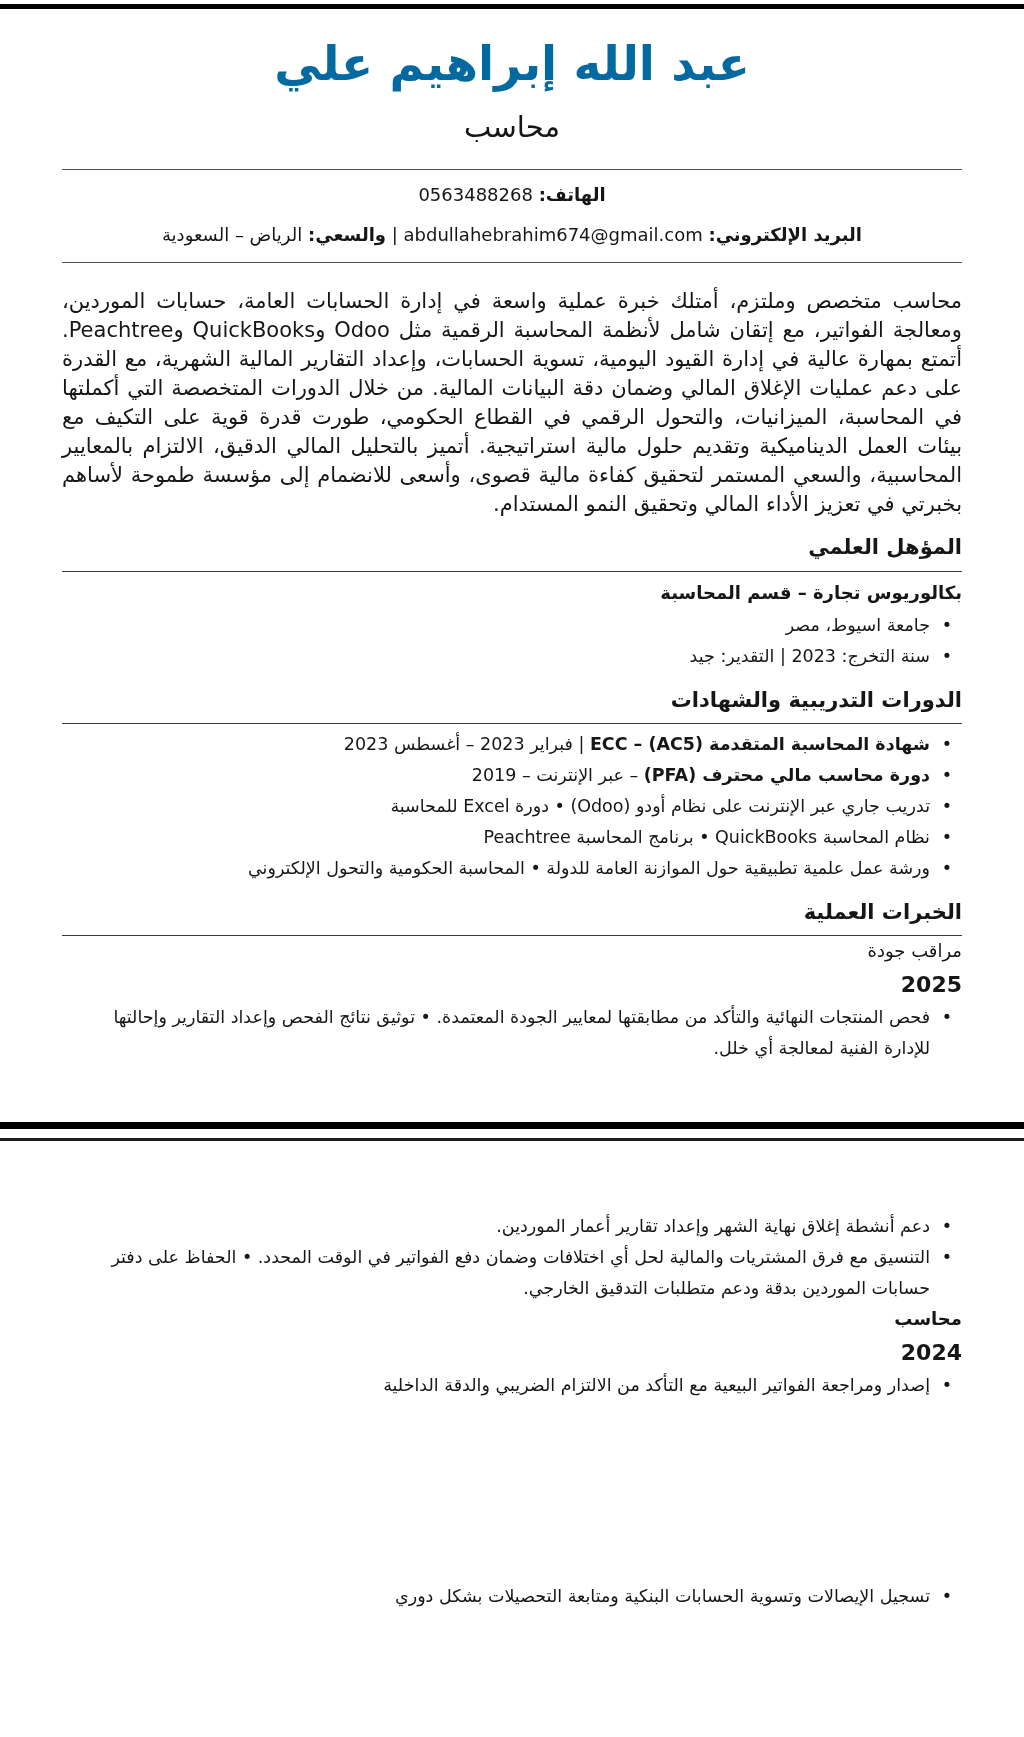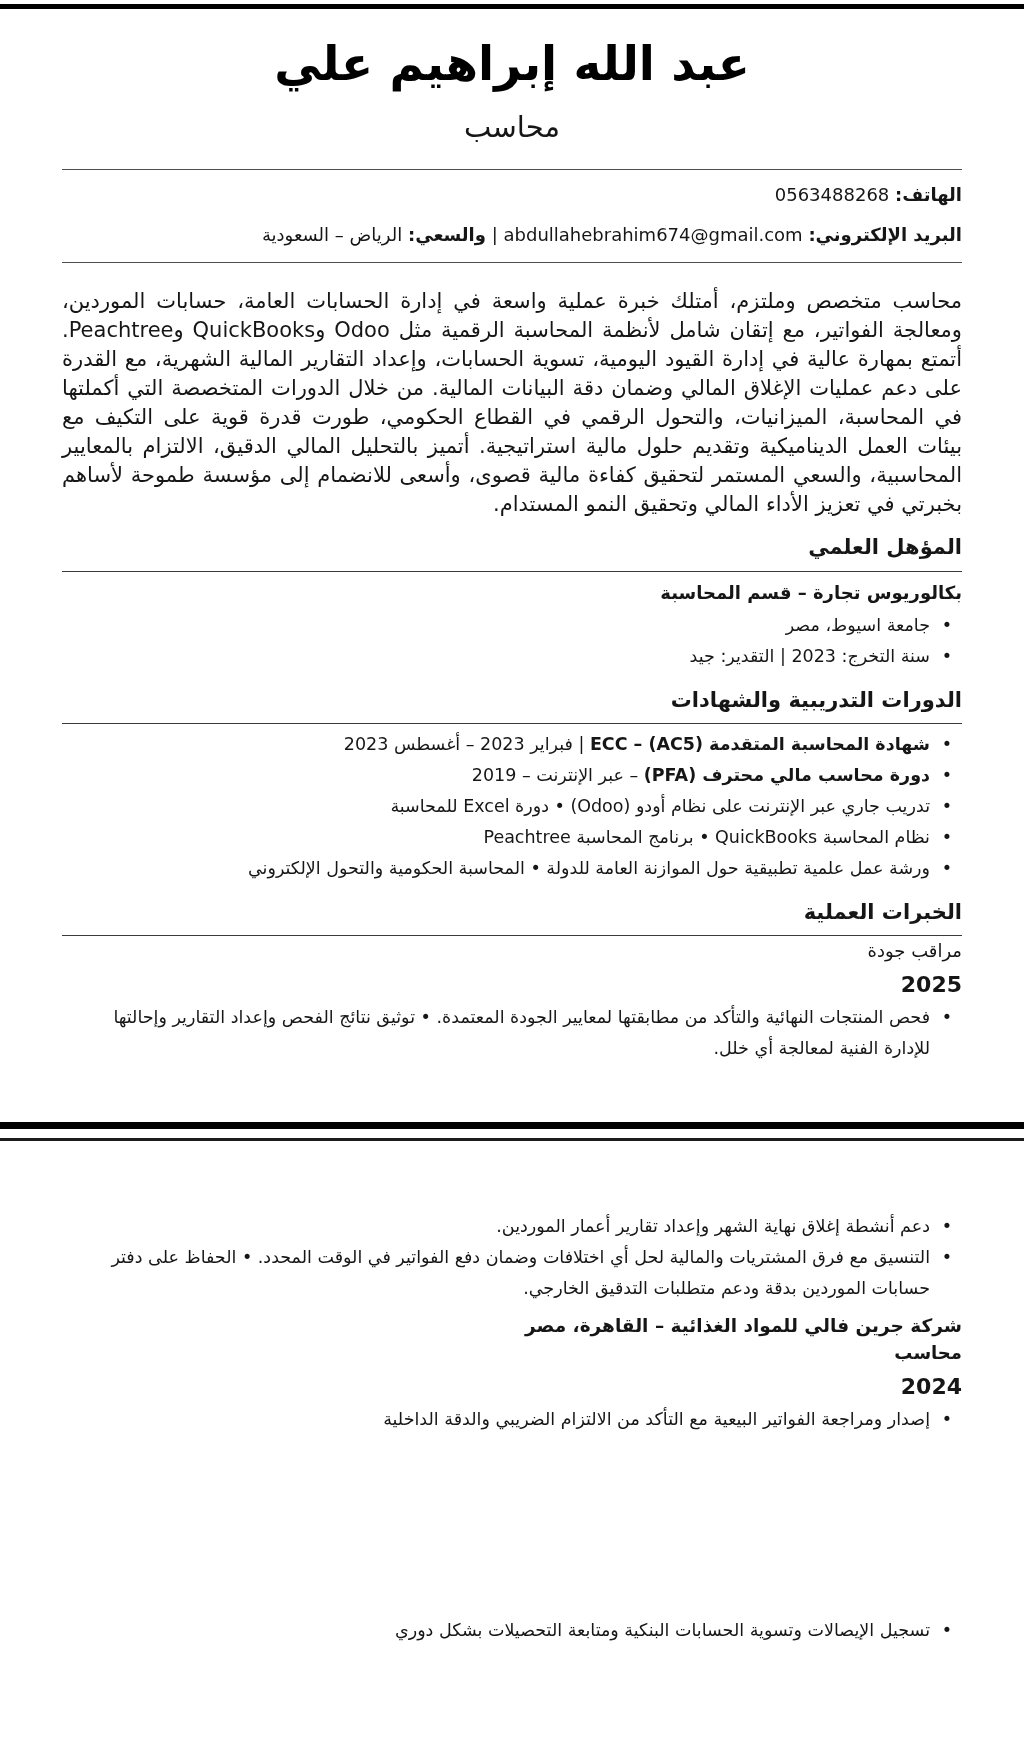--- a/index.html
+++ b/index.html
@@ -9,27 +9,27 @@
     background: #ffffff; color: #161616;
     font-family: "DejaVu Sans", sans-serif;
     direction: rtl;
   }
   .page { padding: 0 62px; }
   .full-bleed { margin-left: -62px; margin-right: -62px; }
   .top-rule { height: 5px; background: #000; margin-top: 4px; }
 
   .name {
     margin: 24px 0 0; text-align: center;
-    font-size: 47px; font-weight: 700; line-height: 1.3; color: #000000;
+    font-size: 47px; font-weight: 700; line-height: 1.3; color: #0369a1;
   }
   .role { margin-top: 14px; text-align: center; font-size: 29px; line-height: 1.35; }
 
   .rule { border: none; border-top: 1px solid #4f4f4f; margin: 22px 0 0; }
 
-  .contact { margin-top: 10px; font-size: 18px; line-height: 30px; }
+  .contact { margin-top: 10px; text-align: center; font-size: 18px; line-height: 30px; }
   .b { font-weight: 700; }
   .ltr { direction: ltr; unicode-bidi: isolate; }
 
   .summary {
     margin-top: 24px; font-size: 21px; line-height: 29px;
     text-align: justify;
   }
 
   .sec-heading { margin: 14px 0 0; font-size: 21px; font-weight: 700; line-height: 1.4; }
   .sec-rule { border: none; border-top: 1px solid #3c3c3c; margin: 8px 0 0; }
@@ -146,21 +146,20 @@
     <div class="li">
       <span class="blt">•</span>
       <span>دعم أنشطة إغلاق نهاية الشهر وإعداد تقارير أعمار الموردين.</span>
     </div>
     <div class="li">
       <span class="blt">•</span>
       <span>التنسيق مع فرق المشتريات والمالية لحل أي اختلافات وضمان دفع الفواتير في الوقت المحدد. • الحفاظ على دفتر حسابات الموردين بدقة ودعم متطلبات التدقيق الخارجي.</span>
     </div>
   </div>
 
-  <div class="company">شركة جرين فالي للمواد الغذائية – القاهرة، مصر</div>
   <div class="jobtitle b">محاسب</div>
   <div class="year">2024</div>
   <div class="ul">
     <div class="li">
       <span class="blt">•</span>
       <span>إصدار ومراجعة الفواتير البيعية مع التأكد من الالتزام الضريبي والدقة الداخلية</span>
     </div>
   </div>
 
   <div class="spacer"></div>

